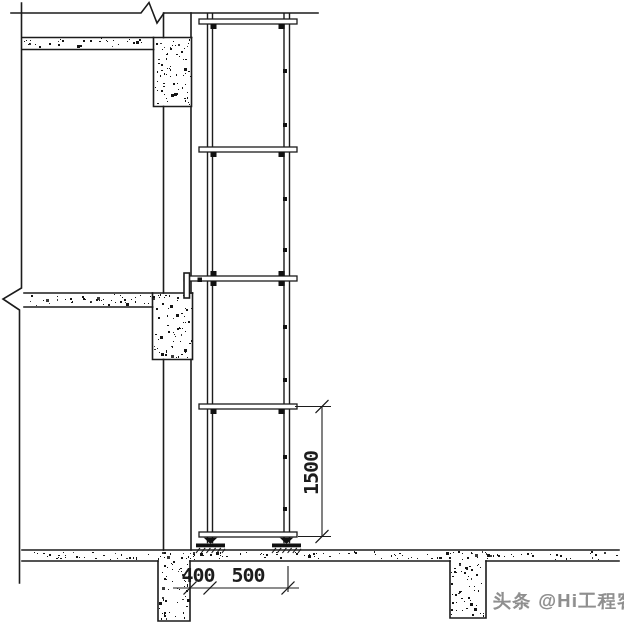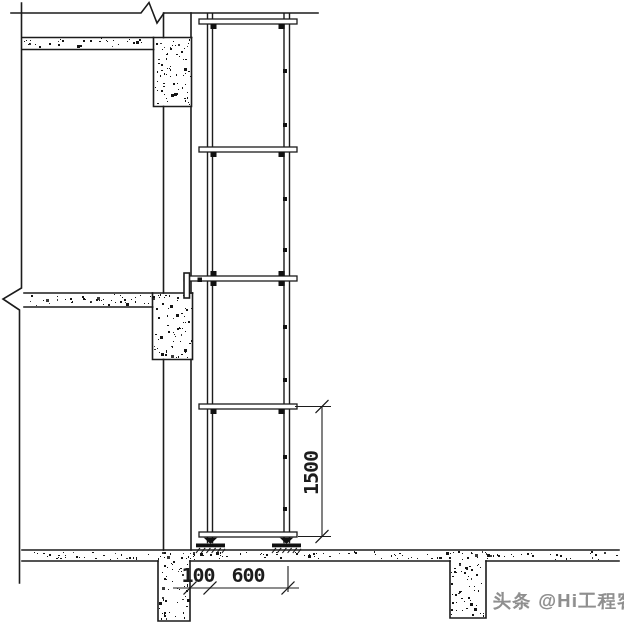--- a/index.html
+++ b/index.html
@@ -566,17 +566,17 @@
 
     <g stroke="#1c1c1c" stroke-width="1.1" fill="none">
       <path d="M295 406.5 H331 M322 406.5 V536.5 M298 536.5 H331"></path>
       <path d="M315.5 413 L328.5 400 M315.5 543 L328.5 530"></path>
       <path d="M173 588 H299 M288 566 V592"></path>
       <path d="M183.5 594.5 L196.5 581.5 M203.5 594.5 L216.5 581.5 M281.5 594.5 L294.5 581.5"></path>
     </g>
   </svg>
 
   <div class="dim-text dim-vert" style="left:281px;top:463px;width:60px;height:20px;">1500</div>
-  <div class="dim-text" style="left:176px;top:565px;width:44px;">100</div>
-  <div class="dim-text" style="left:226px;top:565px;width:44px;">600</div>
+  <div class="dim-text" style="left:176px;top:565px;width:44px;">400</div>
+  <div class="dim-text" style="left:226px;top:565px;width:44px;">500</div>
 
   <div class="watermark" style="left:493px;top:589px;">头条 @Hi工程客</div>
 </div>
 
 </body></html>

